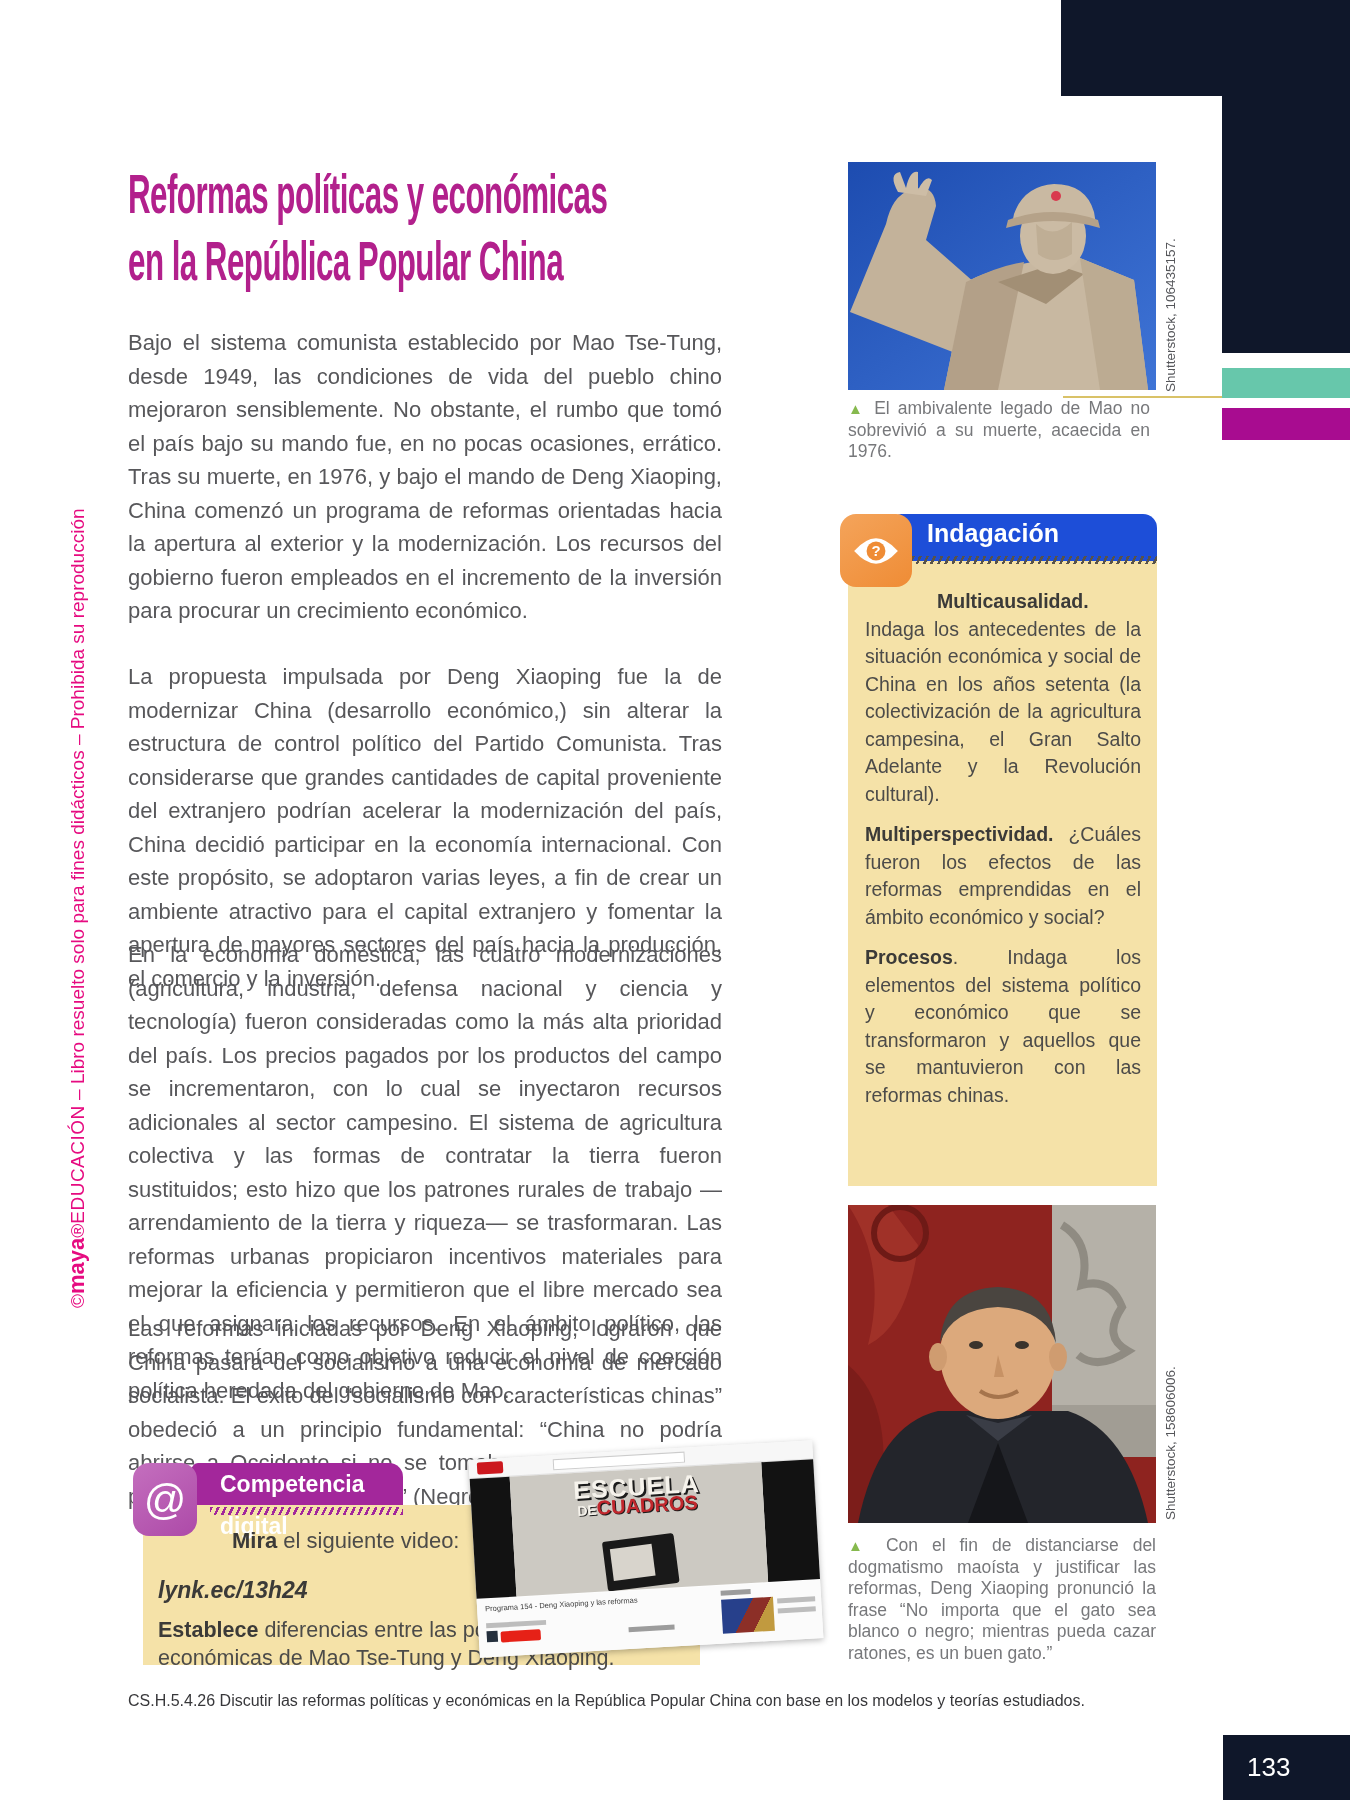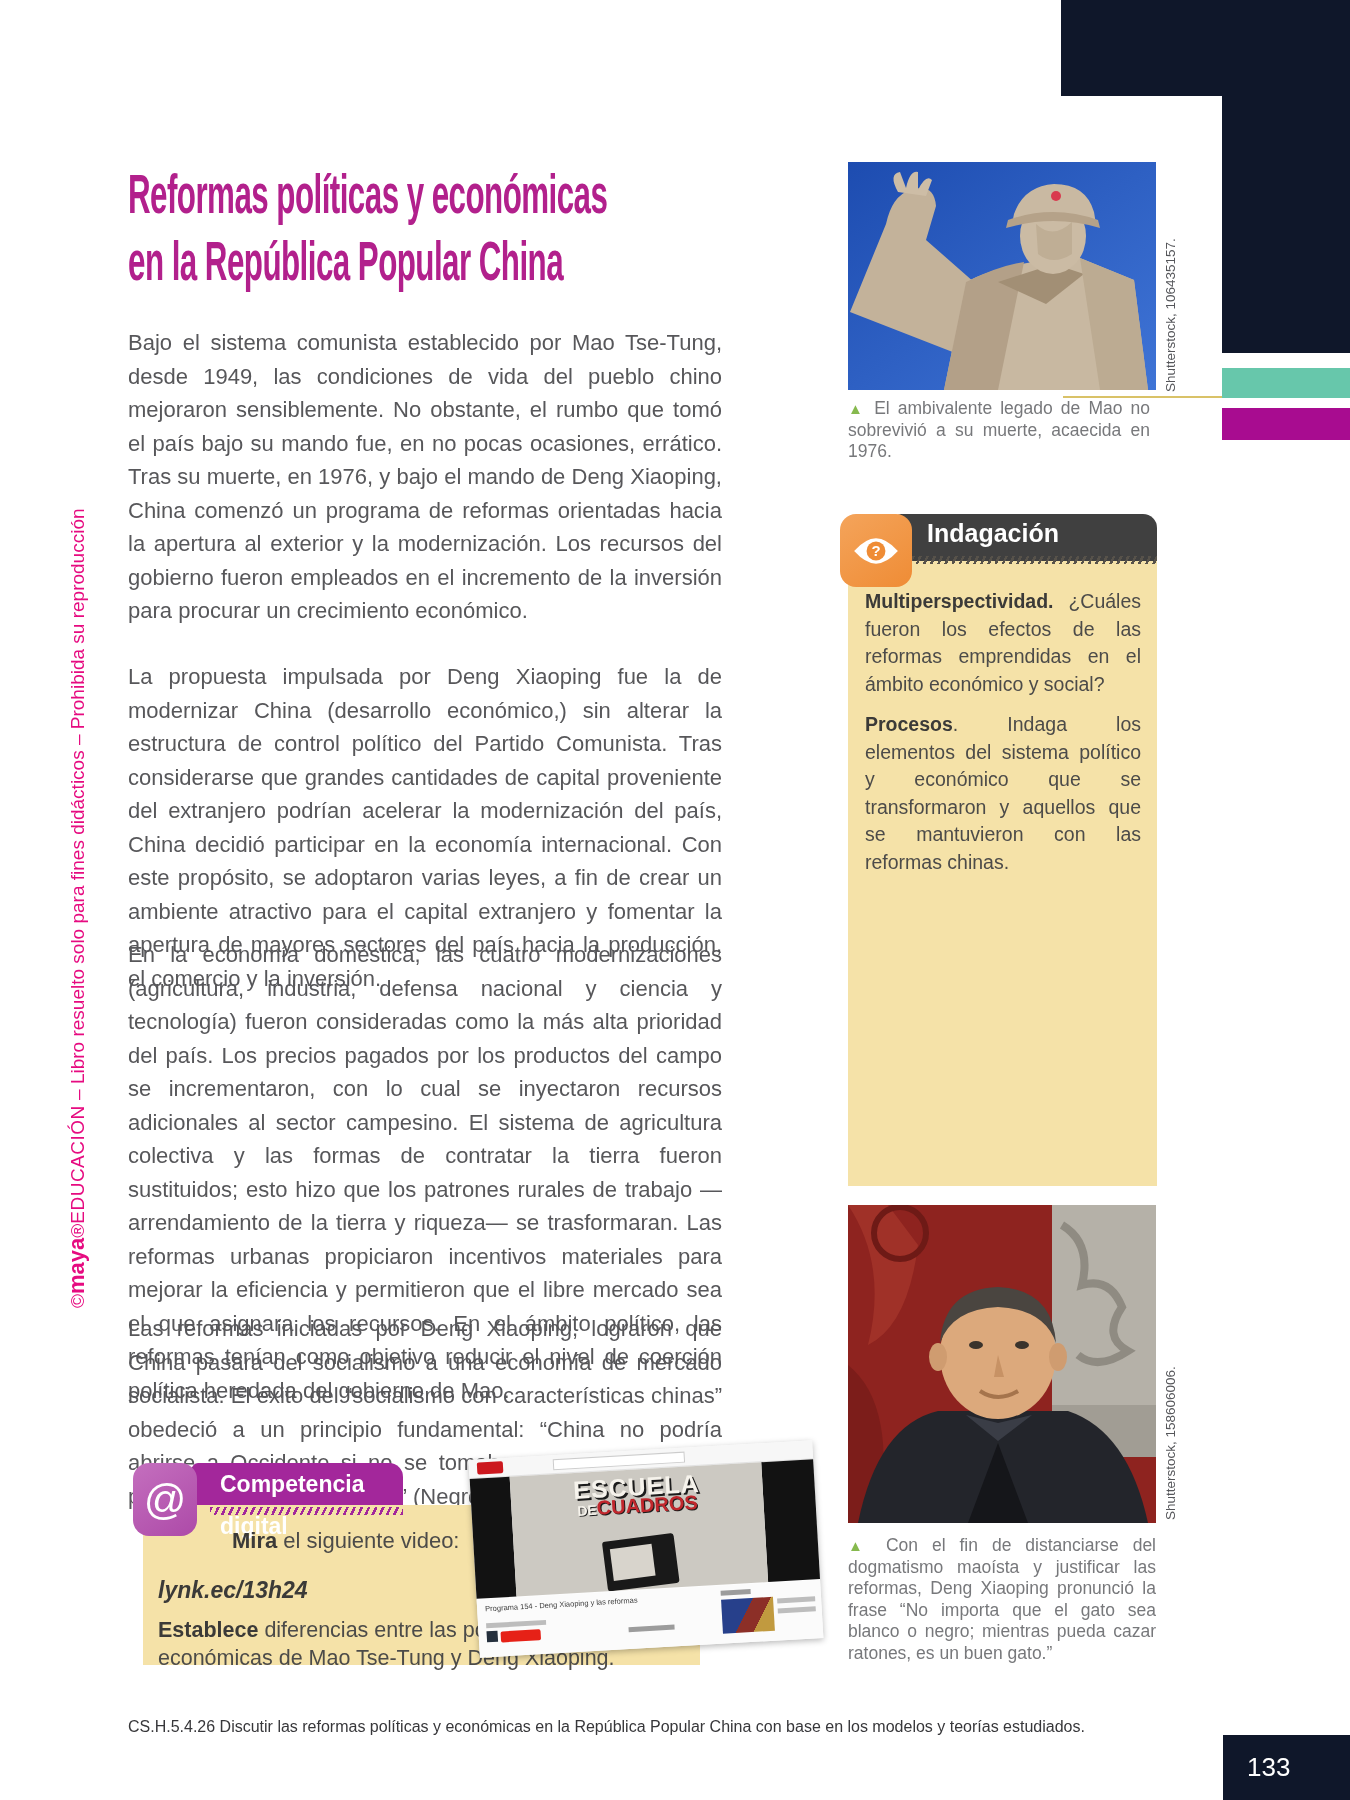--- a/index.html
+++ b/index.html
@@ -71,21 +71,21 @@
   .vt-screen{position:absolute;left:7px;top:8px;width:42px;height:32px;background:#d8d4cc;}
   .vt-meta{position:absolute;left:0;top:140px;width:100%;height:58px;background:#fbfbfb;}
   .vt-cap{position:absolute;left:8px;top:5px;font-size:7.5px;color:#3c3c3c;width:190px;line-height:9px;}
   .vt-bar{position:absolute;background:#bdbdbd;height:5px;}
   .vt-avatar{position:absolute;left:8px;top:32px;width:11px;height:11px;background:#25303d;}
   .vt-sub{position:absolute;left:22px;top:33px;width:40px;height:11px;background:#e62117;border-radius:2px;}
   .vt-rel{position:absolute;left:244px;top:14px;width:52px;height:34px;
     background:linear-gradient(120deg,#27408b 0 45%,#8c2f27 45% 70%,#c19a3f 70%);}
 
   
-  .footer-std{left:128px;top:1692px;font-size:16px;color:#37373a;white-space:nowrap;margin-top:26px;}
+  .footer-std{left:128px;top:1692px;font-size:16px;color:#37373a;white-space:nowrap;}
   .pageno{color:#ffffff;font-size:26px;}
 </style>
 </head>
 <body>
 
 <div class="abs gold" style="left:1061px;top:0;width:161px;height:96px;"></div>
 <div class="abs gold" style="left:1222px;top:0;width:128px;height:353px;"></div>
 <div class="abs teal" style="left:1222px;top:368px;width:128px;height:30px;"></div>
 <div class="abs" style="left:1063px;top:396px;width:159px;height:2px;background:#d9c268;"></div>
 <div class="abs mag" style="left:1222px;top:408px;width:128px;height:32px;"></div>
@@ -132,32 +132,33 @@
     <path d="M232 96 L286 118 L300 228 L252 228 Z" fill="#bcab92"></path>
   </svg>
 </div>
 <div class="abs credit" style="left:1163px;top:392px;">Shutterstock, 106435157.</div>
 <div class="abs caption" style="left:848px;top:398px;width:302px;">
   <span class="cap-marker">▲</span>
   <span>El ambivalente legado de Mao no sobrevivió a su muerte, acaecida en 1976.</span>
 </div>
 
 <div class="abs cream" style="left:848px;top:550px;width:309px;height:636px;overflow:hidden;"></div>
-<div class="abs box-head" style="left:895px;top:514px;width:262px;height:47px;background:#404040;font-size:25px;line-height:39px;padding-left:32px;box-sizing:border-box;">
+<div class="abs box-head" style="left:895px;top:514px;width:262px;height:47px;background:#1d4ed8;font-size:25px;line-height:39px;padding-left:32px;box-sizing:border-box;">
   <span>Indagación</span>
 </div>
 <div class="abs hatch" style="left:912px;top:556px;width:245px;height:8px;"></div>
 <div class="abs icon-tile" style="left:840px;top:514px;width:72px;height:73px;background:linear-gradient(145deg,#f4a45b,#ef8c35);">
   <svg width="46" height="30" viewBox="0 0 40 26">
     <path d="M1 13 Q11 2 20 2 Q29 2 39 13 Q29 24 20 24 Q11 24 1 13 Z" fill="#ffffff"></path>
     <circle cx="20" cy="13" r="8.2" fill="#ef8c35"></circle>
     <text x="20" y="17.6" font-size="13" font-weight="bold" fill="#ffffff" text-anchor="middle" font-family="Liberation Sans, sans-serif">?</text>
   </svg>
 </div>
 <div class="abs" style="left:865px;top:588px;width:276px;height:592px;overflow:hidden;">
+  <p class="inda-text inda-p indent1"><span class="lead">Multicausalidad.</span><span> Indaga los antecedentes de la situación económica y social de China en los años setenta (la colectivización de la agricultura campesina, el Gran Salto Adelante y la Revolución cultural).</span></p>
   <p class="inda-text inda-p"><span class="lead">Multiperspectividad.</span><span> ¿Cuáles fueron los efectos de las reformas emprendidas en el ámbito económico y social?</span></p>
   <p class="inda-text inda-p"><span class="lead">Procesos</span><span>. Indaga los elementos del sistema político y económico que se transformaron y aquellos que se mantuvieron con las reformas chinas.</span></p>
 </div>
 
 <div class="abs photo" style="left:848px;top:1205px;width:308px;height:318px;">
   <svg width="308" height="318" viewBox="0 0 308 318">
     <rect width="308" height="318" fill="#8e231f"></rect>
     <path d="M0 0 Q40 60 20 140 Q60 120 70 40 L40 0 Z" fill="#a03128"></path>
     <path d="M0 160 Q50 200 30 318 L0 318 Z" fill="#7c1d1a"></path>
     <circle cx="52" cy="28" r="26" fill="none" stroke="#6e1a16" stroke-width="6"></circle>

